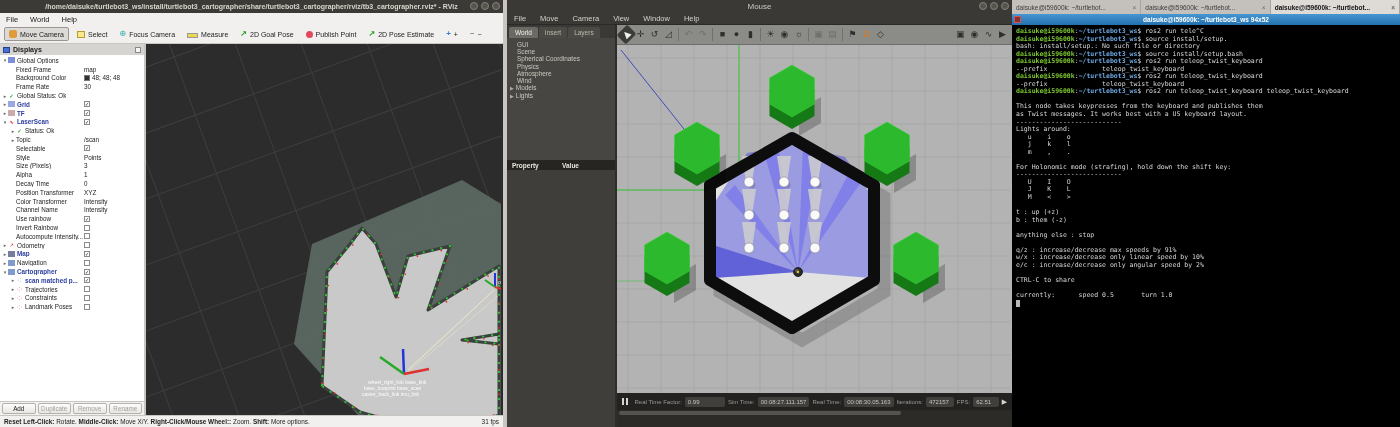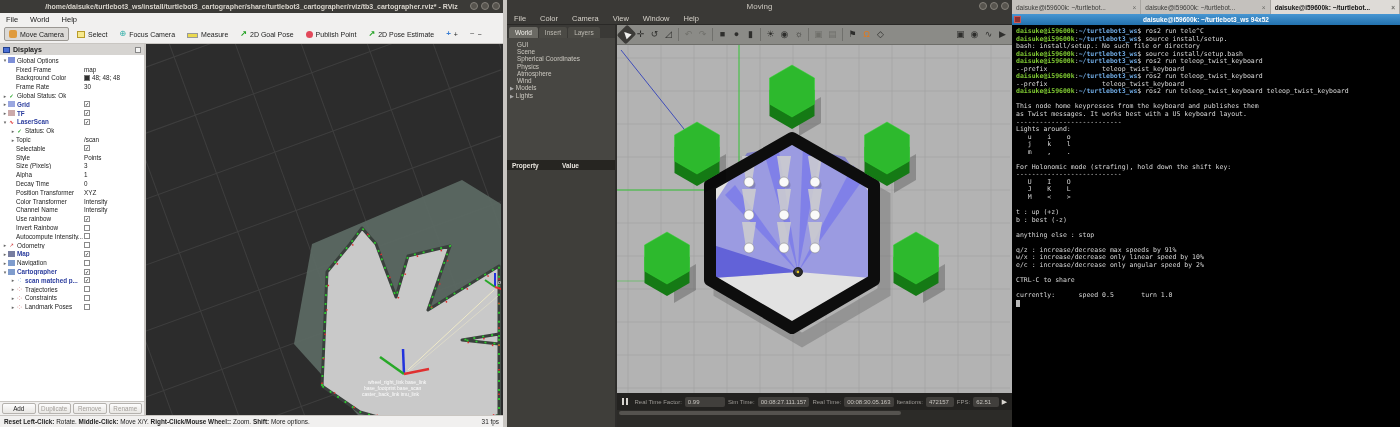--- a/index.html
+++ b/index.html
@@ -434,30 +434,30 @@
       </div>
     </div>
     <div class="r-status">
       <span id="rviz-status-segs"><span class="seg-b">Reset</span><span>   </span><span class="seg-b">Left-Click:</span><span> Rotate.  </span><span class="seg-b">Middle-Click:</span><span> Move X/Y.  </span><span class="seg-b">Right-Click/Mouse Wheel::</span><span> Zoom.  </span><span class="seg-b">Shift:</span><span> More options.</span></span>
       <span class="fps">31 fps</span>
     </div>
   </div>
 
   <div class="win" id="gazebo">
     <div class="g-title">
-      <span>Moving</span>
+      <span>Mouse</span>
       <span class="winbtns">
         <span class="winbtn"></span>
         <span class="winbtn"></span>
         <span class="winbtn"></span>
       </span>
     </div>
     <div class="g-menu" id="gazebo-menu">
         <span>File</span>
-        <span>Color</span>
+        <span>Move</span>
         <span>Camera</span>
         <span>View</span>
         <span>Window</span>
         <span>Help</span>
       </div>
     <div class="g-body">
       <div class="g-left">
         <div class="g-tabs" id="gazebo-tabs">
             <span class="g-tab sel">World</span>
             <span class="g-tab">Insert</span>
@@ -669,36 +669,36 @@
         <div class="t-line"><span class="p">daisuke@i59600k</span><span class="w">:</span><span class="b">~/turtlebot3_ws</span><span class="w">$ ros2 run tele^C</span></div>
         <div class="t-line"><span class="p">daisuke@i59600k</span><span class="w">:</span><span class="b">~/turtlebot3_ws</span><span class="w">$ source install/setup.</span></div>
         <div class="t-line"><span class="w">bash: install/setup.: No such file or directory</span></div>
         <div class="t-line"><span class="p">daisuke@i59600k</span><span class="w">:</span><span class="b">~/turtlebot3_ws</span><span class="w">$ source install/setup.bash</span></div>
         <div class="t-line"><span class="p">daisuke@i59600k</span><span class="w">:</span><span class="b">~/turtlebot3_ws</span><span class="w">$ ros2 run teleop_twist_keyboard</span></div>
         <div class="t-line"><span class="w">--prefix              teleop_twist_keyboard</span></div>
         <div class="t-line"><span class="p">daisuke@i59600k</span><span class="w">:</span><span class="b">~/turtlebot3_ws</span><span class="w">$ ros2 run teleop_twist_keyboard</span></div>
         <div class="t-line"><span class="w">--prefix              teleop_twist_keyboard</span></div>
         <div class="t-line"><span class="p">daisuke@i59600k</span><span class="w">:</span><span class="b">~/turtlebot3_ws</span><span class="w">$ ros2 run teleop_twist_keyboard teleop_twist_keyboard</span></div>
         <div class="t-line">&nbsp;</div>
-        <div class="t-line"><span class="w">This node home keypresses from the keyboard and publishes them</span></div>
+        <div class="t-line"><span class="w">This node takes keypresses from the keyboard and publishes them</span></div>
         <div class="t-line"><span class="w">as Twist messages. It works best with a US keyboard layout.</span></div>
         <div class="t-line"><span class="w">---------------------------</span></div>
         <div class="t-line"><span class="w">Lights around:</span></div>
         <div class="t-line"><span class="w">   u    i    o</span></div>
         <div class="t-line"><span class="w">   j    k    l</span></div>
         <div class="t-line"><span class="w">   m    ,    .</span></div>
         <div class="t-line">&nbsp;</div>
         <div class="t-line"><span class="w">For Holonomic mode (strafing), hold down the shift key:</span></div>
         <div class="t-line"><span class="w">---------------------------</span></div>
         <div class="t-line"><span class="w">   U    I    O</span></div>
         <div class="t-line"><span class="w">   J    K    L</span></div>
         <div class="t-line"><span class="w">   M    &lt;    &gt;</span></div>
         <div class="t-line">&nbsp;</div>
         <div class="t-line"><span class="w">t : up (+z)</span></div>
-        <div class="t-line"><span class="w">b : best (-z)</span></div>
+        <div class="t-line"><span class="w">b : them (-z)</span></div>
         <div class="t-line">&nbsp;</div>
         <div class="t-line"><span class="w">anything else : stop</span></div>
         <div class="t-line">&nbsp;</div>
         <div class="t-line"><span class="w">q/z : increase/decrease max speeds by 91%</span></div>
         <div class="t-line"><span class="w">w/x : increase/decrease only linear speed by 10%</span></div>
         <div class="t-line"><span class="w">e/c : increase/decrease only angular speed by 2%</span></div>
         <div class="t-line">&nbsp;</div>
         <div class="t-line"><span class="w">CTRL-C to share</span></div>
         <div class="t-line">&nbsp;</div>
         <div class="t-line"><span class="w">currently:      speed 0.5       turn 1.0</span></div>

